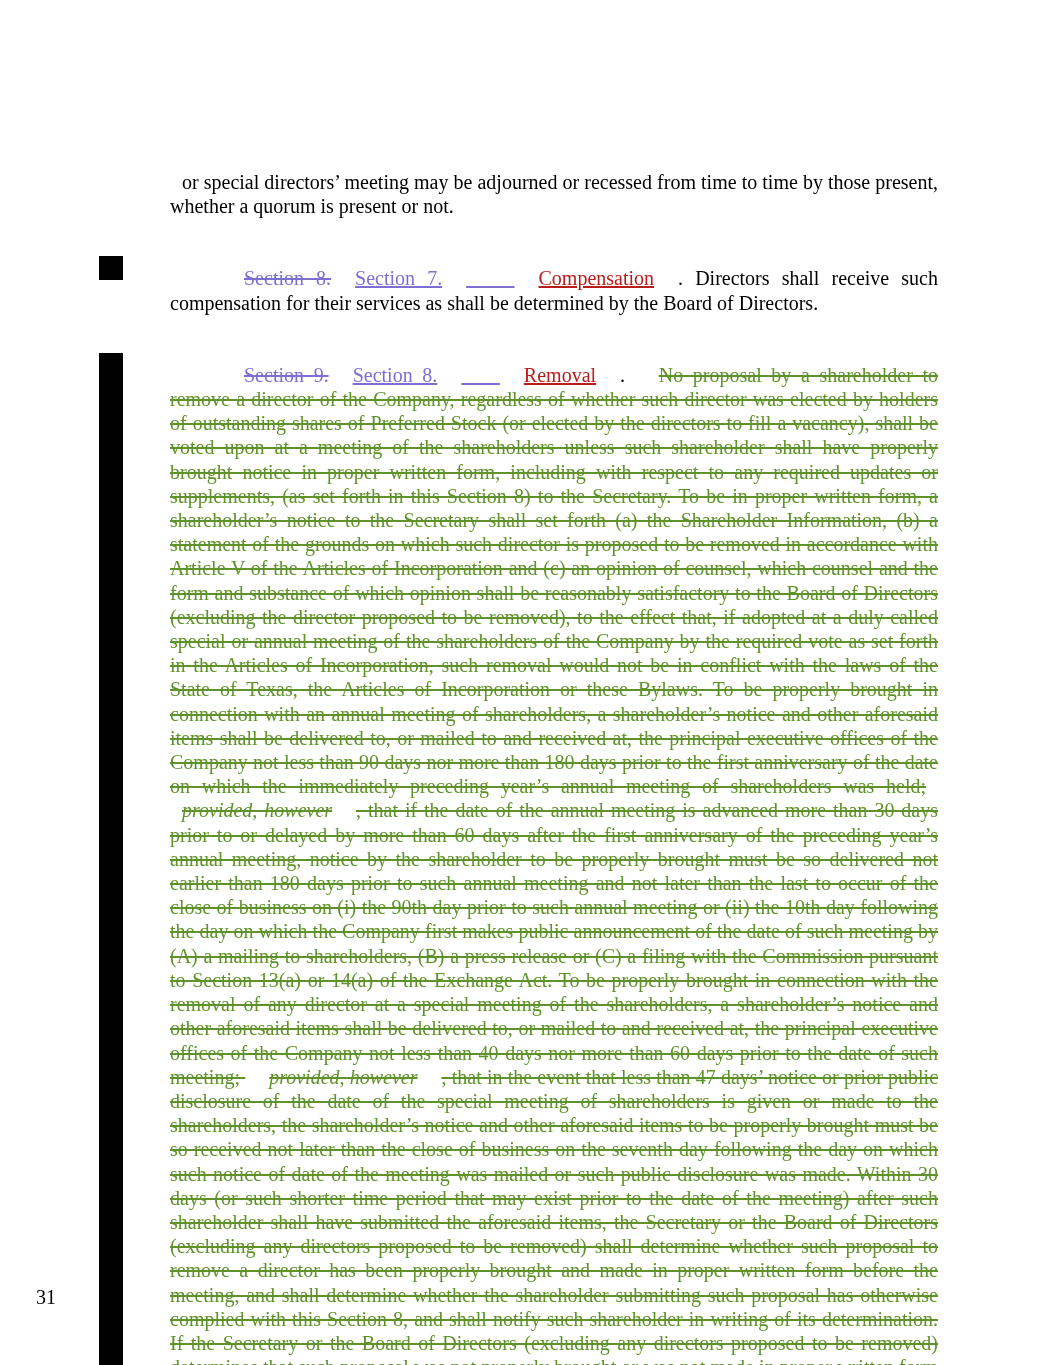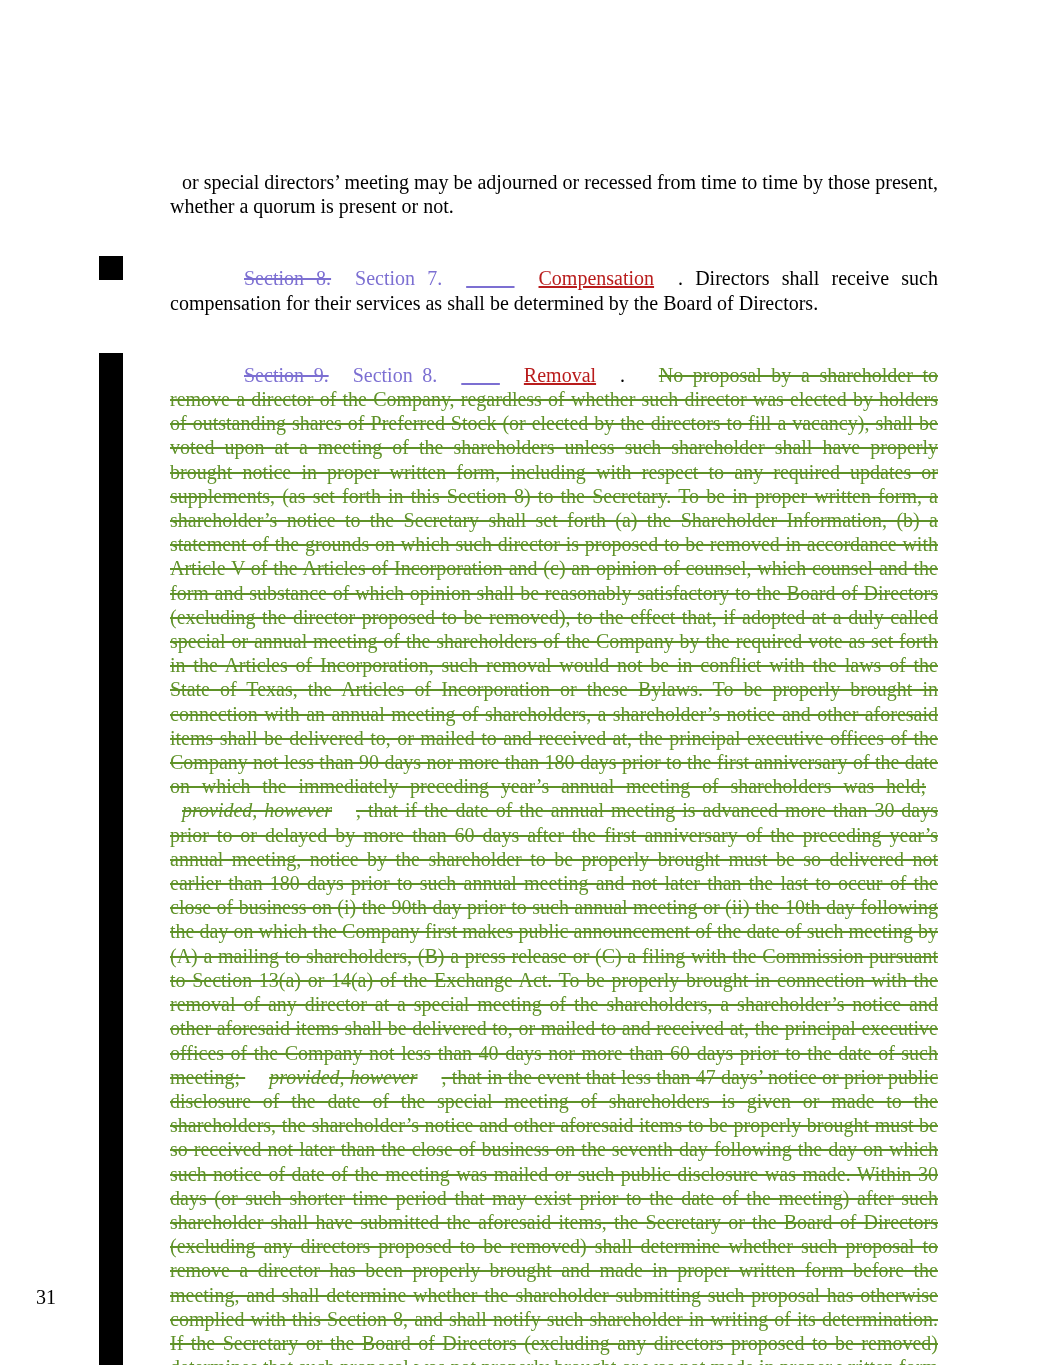--- a/index.html
+++ b/index.html
@@ -33,20 +33,21 @@
   }
   .changebar.first-line { top: 2px; height: 21px; }
   .changebar.full { top: 2px; bottom: 2px; }
   .run-normal { color: #000000; }
   .run-del-ins {
     color: var(--c-ins, #7c6fd2);
     text-decoration: line-through;
   }
   .run-ins {
     color: var(--c-ins, #7c6fd2);
+    text-decoration: underline;
   }
   .run-ins-tab {
     color: var(--c-ins, #7c6fd2);
     text-decoration: underline;
     white-space: pre;
   }
   .run-heading {
     color: #b91c1c;
     text-decoration: underline;
   }

